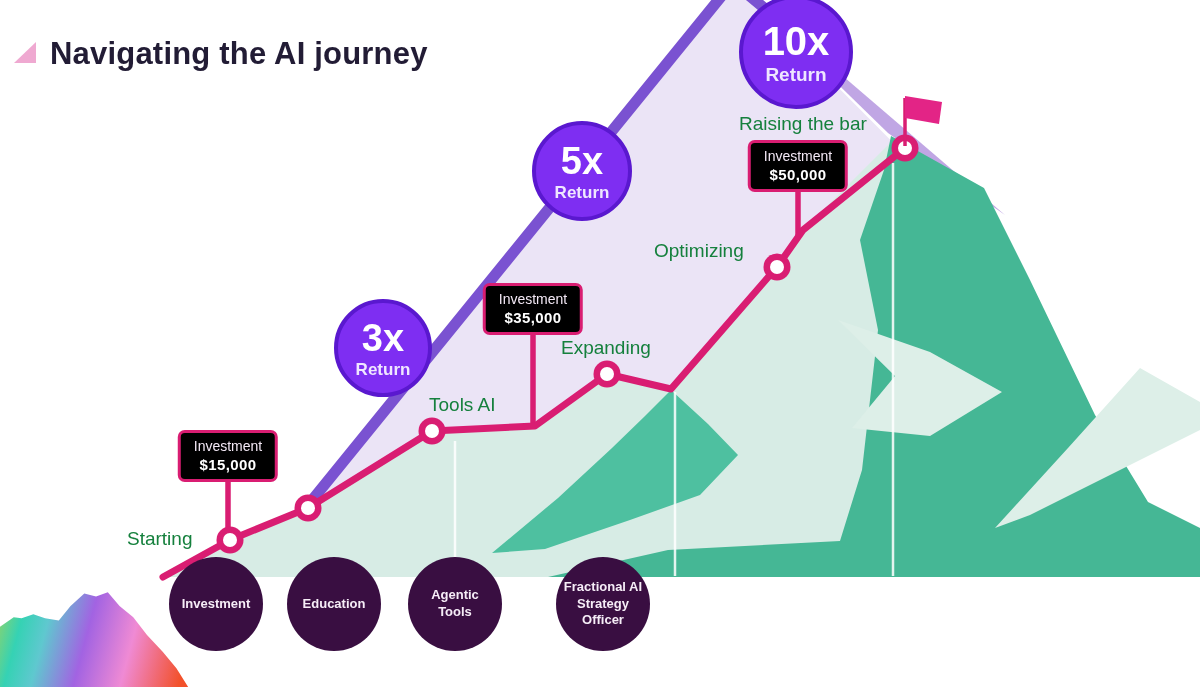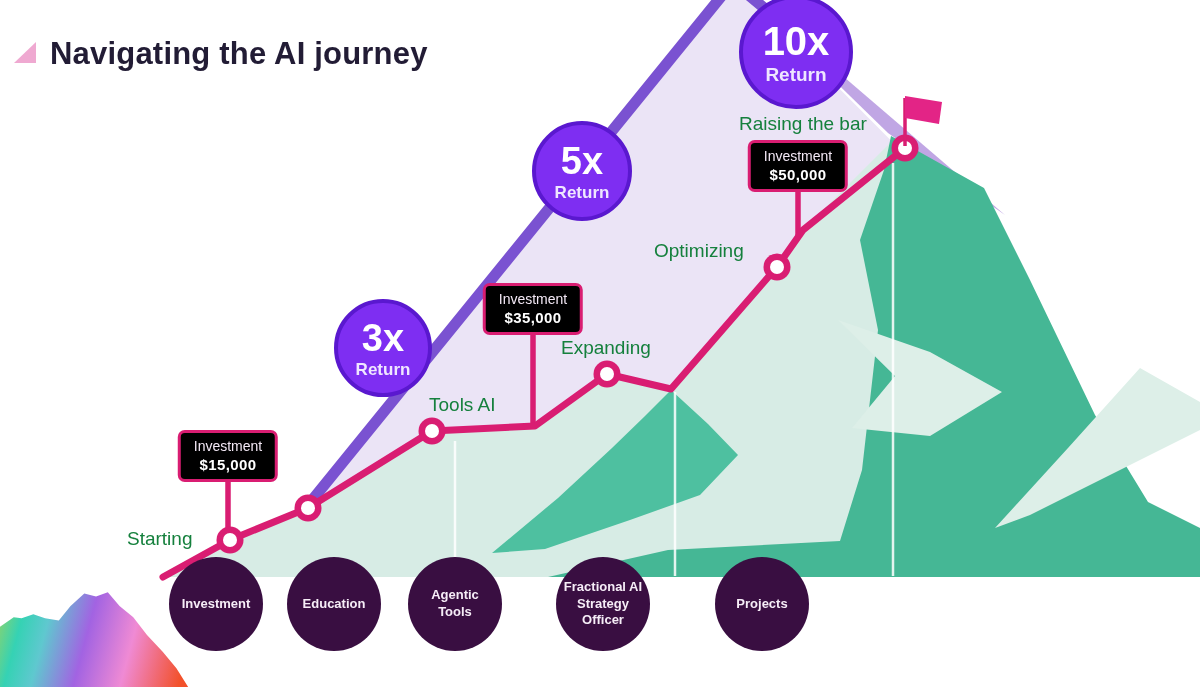--- a/index.html
+++ b/index.html
@@ -157,19 +157,16 @@
   </div>
   <div class="service svc-4">
     <span>Fractional AI
 Strategy
 Officer</span>
   </div>
   <div class="service svc-3">
     <span>Agentic
 Tools</span>
   </div>
-  <div class="service svc-5">
-    <span>Projects</span>
-  </div>
 
   <div class="blob"></div>
 
 </div>
 
 </body></html>

